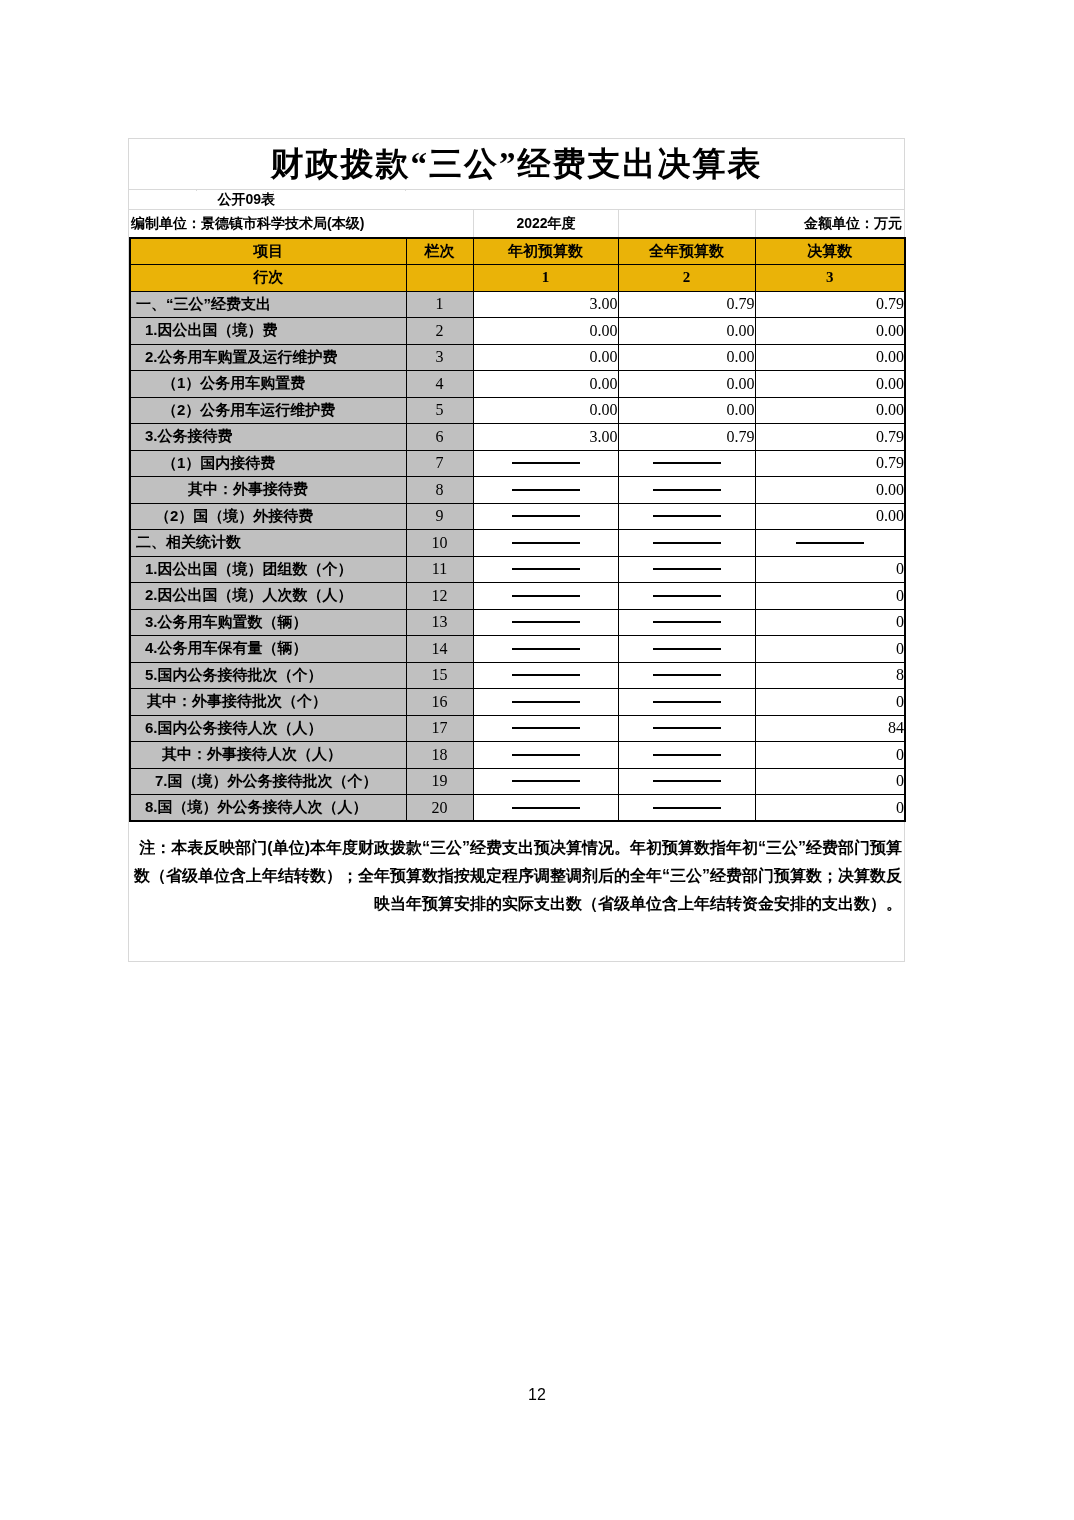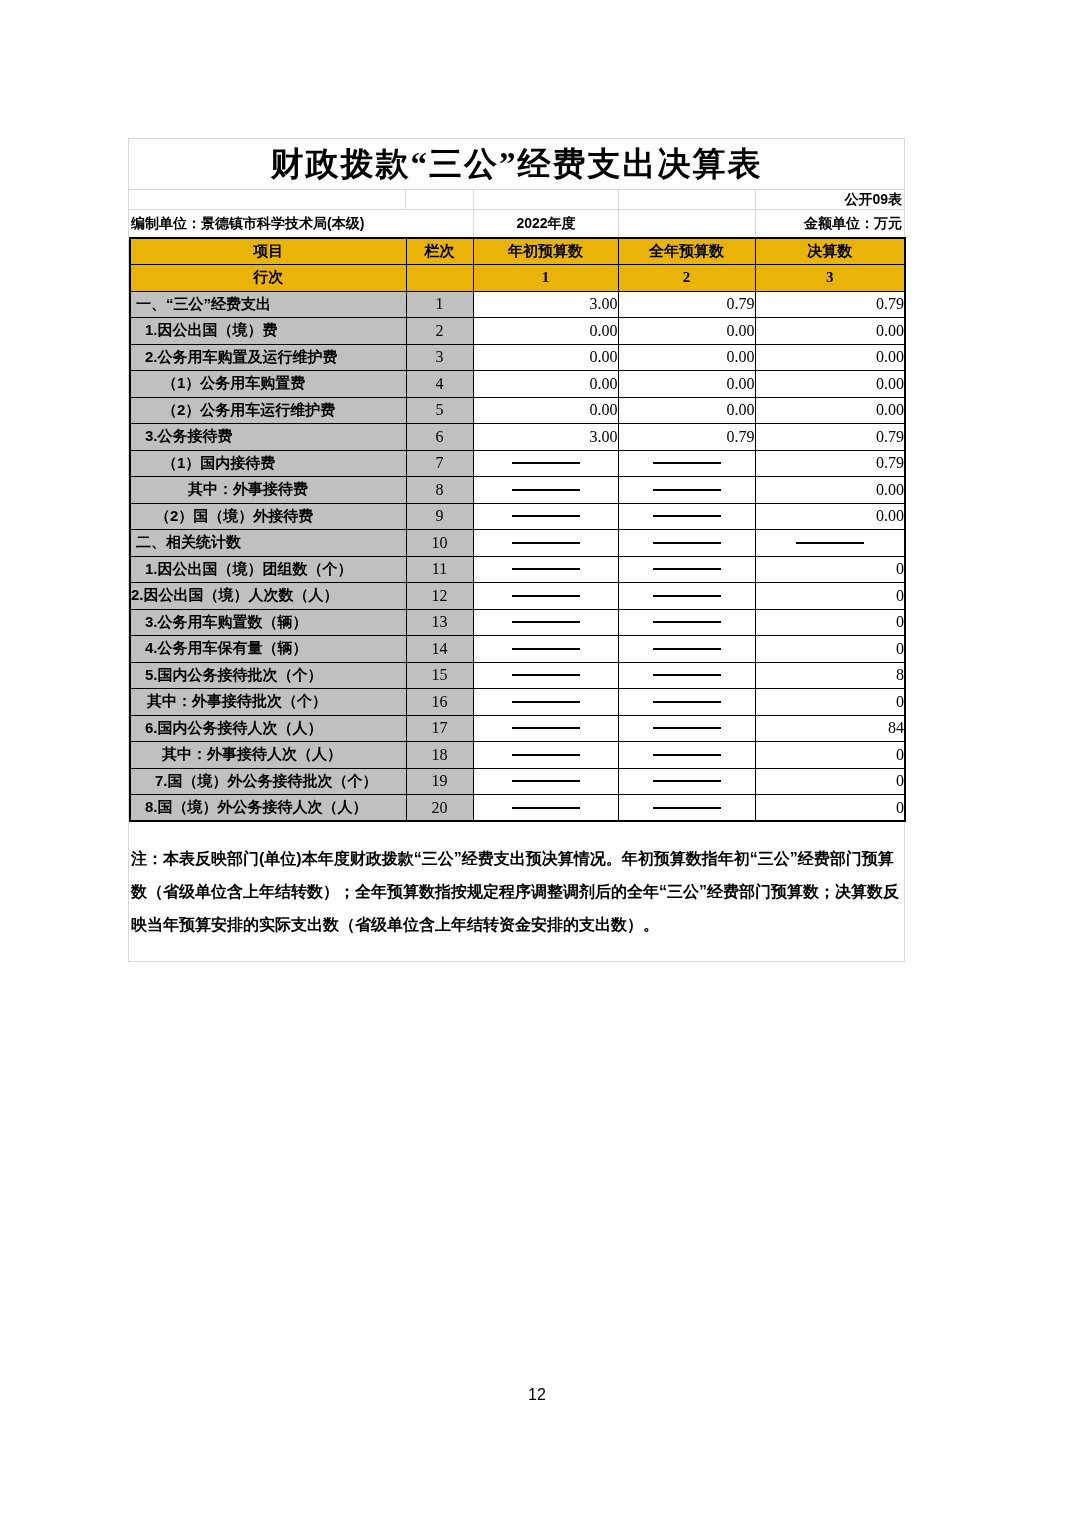--- a/index.html
+++ b/index.html
@@ -21,21 +21,21 @@
     height:50px; display:flex; align-items:center; justify-content:center;
   }
   .doc-title {
     font-family:"Liberation Serif", serif; font-weight:700;
     font-size:33px; letter-spacing:2px; white-space:nowrap;
   }
 
   
   .meta-grid { border-top:1px solid #d9d9d9; }
   .meta-row { display:flex; }
-  .meta-row.r1 { height:20px; border-bottom:1px solid #d9d9d9; }
+  .meta-row.r1 { height:20px; border-bottom:1px solid #d9d9d9;flex-direction:column; }
   .meta-row.r2 { height:27px; }
   .mcell { border-right:1px solid #d9d9d9; height:100%; display:flex; align-items:center; }
   .mcell:last-child { border-right:none; }
   .mcell.w1 { width:277px; } .mcell.w2 { width:68px; }
   .mcell.w3 { width:145px; } .mcell.w4 { width:137px; } .mcell.w5 { width:148px; }
   .mcell.wide { width:345px; }
   .meta-text { font-size:14px; font-weight:600; white-space:nowrap; }
   .m-left  { justify-content:flex-start; padding-left:2px; }
   .m-center{ justify-content:center; }
   .m-right { justify-content:flex-end; padding-right:2px; }
@@ -65,22 +65,22 @@
     font-family:"Liberation Serif", serif; font-size:16px;
   }
   td.dash {
     color:transparent;
     background-image:linear-gradient(#000,#000);
     background-size:68px 2px; background-position:center; background-repeat:no-repeat;
   }
 
   
   .note {
-    margin-top:20px; padding:0 2px; font-size:16px; font-weight:600;
-    line-height:33px; text-align:left;
+    margin-top:12px; padding:0 2px; font-size:16px; font-weight:600;
+    line-height:28px; text-align:right;
   }
 
   
   .page-num {
     position:absolute; top:1386px; left:0; width:100%;
     text-align:center; font-size:16px;
   }
 </style>
 </head>
 <body>
@@ -223,21 +223,21 @@
 
       <tr>
         <td class="c-label" style="padding-left: 14px;">1.因公出国（境）团组数（个）</td>
         <td class="c-line">11</td>
         <td class="c-val v1 dash">────────</td>
         <td class="c-val v2 dash">────────</td>
         <td class="c-val v3">0</td>
       </tr>
 
       <tr>
-        <td class="c-label" style="padding-left: 0;">2.因公出国（境）人次数（人）</td>
+        <td class="c-label" style="padding-left: 14px;">2.因公出国（境）人次数（人）</td>
         <td class="c-line">12</td>
         <td class="c-val v1 dash">────────</td>
         <td class="c-val v2 dash">────────</td>
         <td class="c-val v3">0</td>
       </tr>
 
       <tr>
         <td class="c-label" style="padding-left: 14px;">3.公务用车购置数（辆）</td>
         <td class="c-line">13</td>
         <td class="c-val v1 dash">────────</td>

